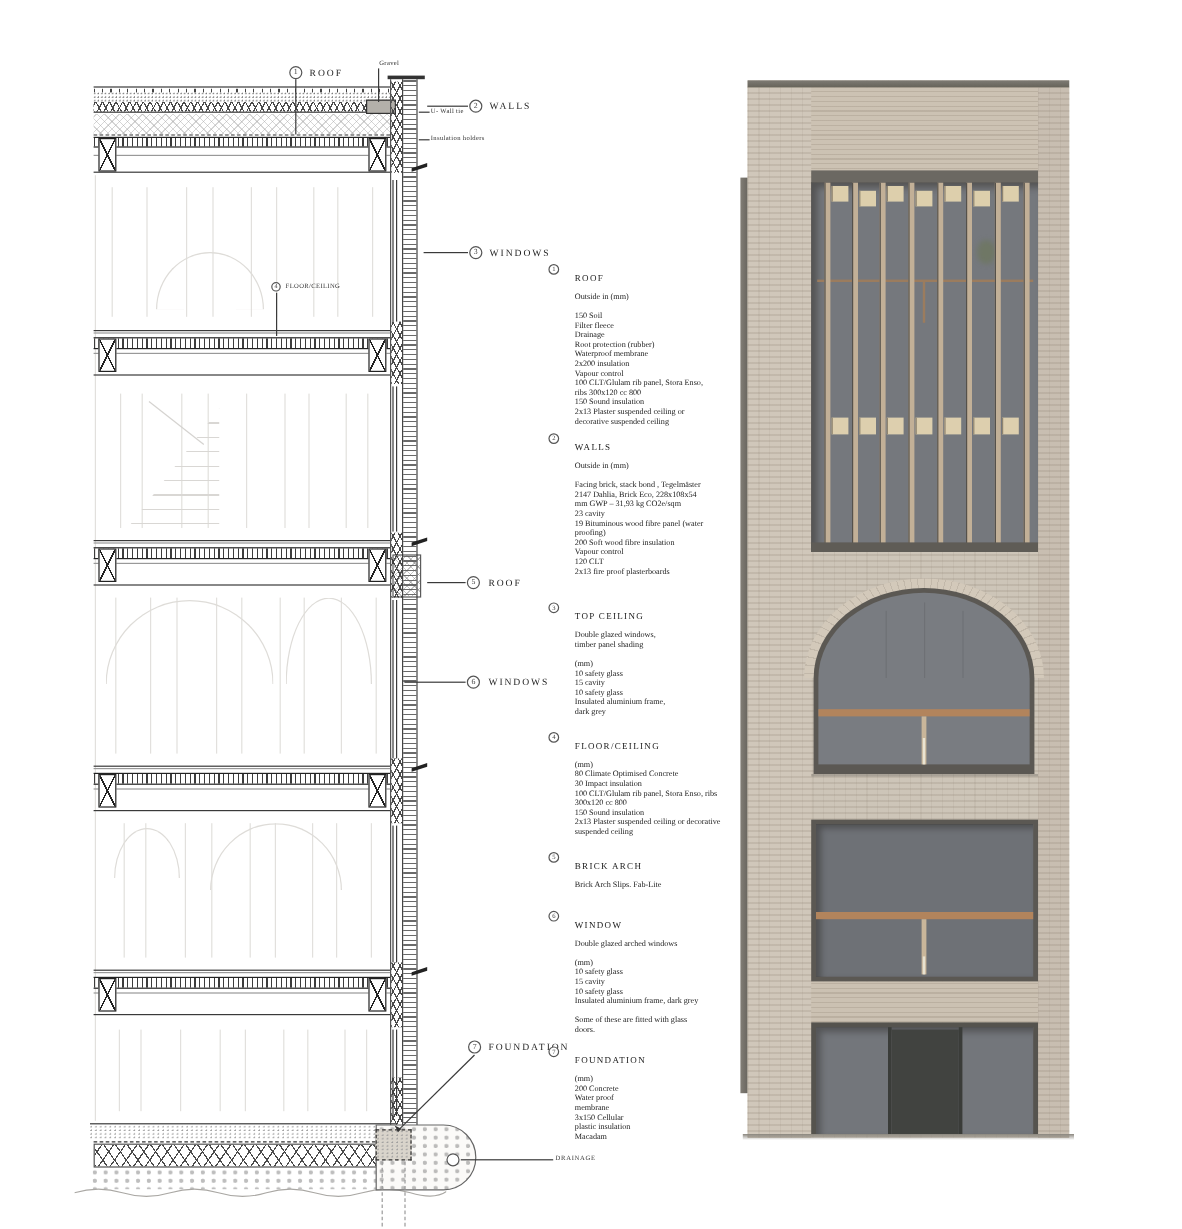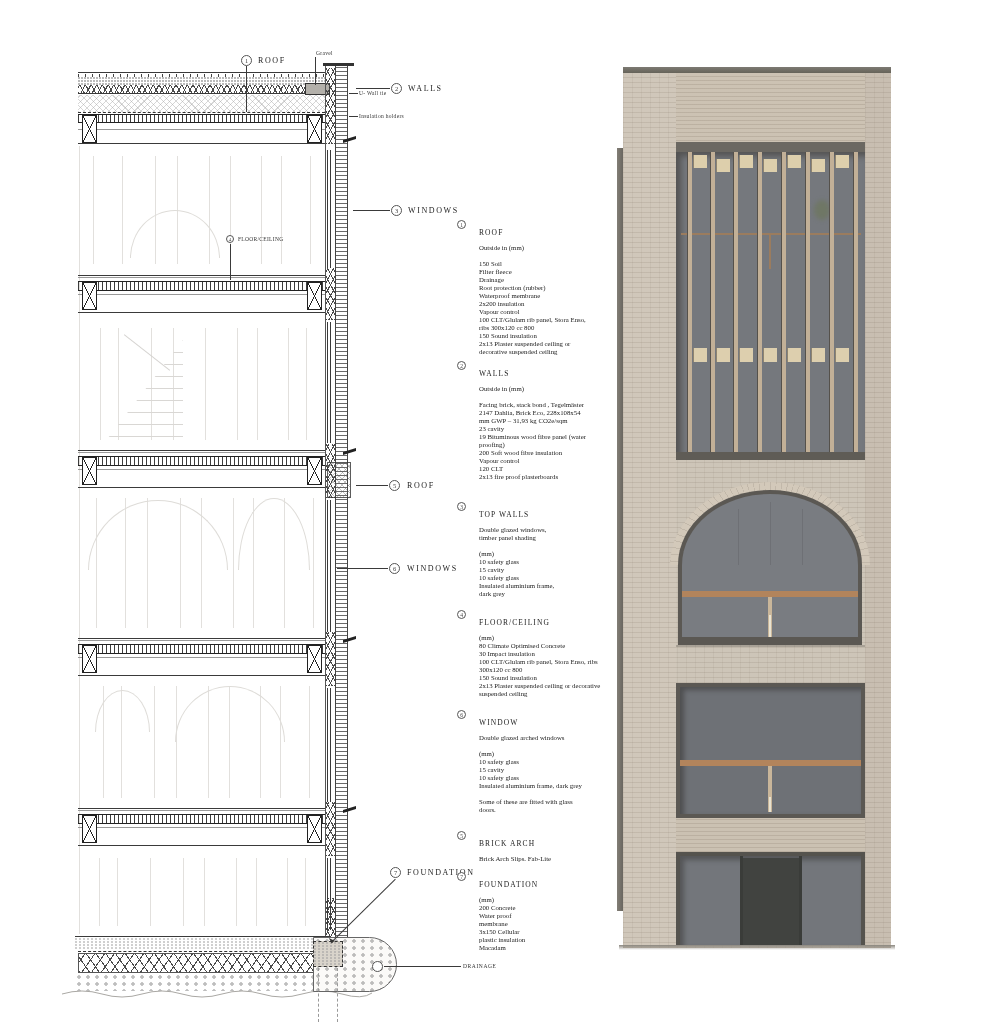--- a/index.html
+++ b/index.html
@@ -289,58 +289,58 @@
         <div class="spec-line">mm GWP – 31,93 kg CO2e/sqm</div>
         <div class="spec-line">23 cavity</div>
         <div class="spec-line">19 Bituminous wood fibre panel (water</div>
         <div class="spec-line">proofing)</div>
         <div class="spec-line">200 Soft wood fibre insulation</div>
         <div class="spec-line">Vapour control</div>
         <div class="spec-line">120 CLT</div>
         <div class="spec-line">2x13 fire proof plasterboards</div>
       </div>
       <div class="spec-section">
-        <div class="spec-head"><span class="spec-cnum">3</span><span class="spec-title">TOP WALLS</span></div>
+        <div class="spec-head"><span class="spec-cnum">3</span><span class="spec-title">TOP CEILING</span></div>
         <div class="spec-line">Double glazed windows,</div>
         <div class="spec-line">timber panel shading</div>
         <div class="spec-line"></div>
         <div class="spec-line">(mm)</div>
         <div class="spec-line">10 safety glass</div>
         <div class="spec-line">15 cavity</div>
         <div class="spec-line">10  safety glass</div>
         <div class="spec-line">Insulated aluminium frame,</div>
         <div class="spec-line">dark grey</div>
       </div>
       <div class="spec-section">
         <div class="spec-head"><span class="spec-cnum">4</span><span class="spec-title">FLOOR/CEILING</span></div>
         <div class="spec-line">(mm)</div>
         <div class="spec-line">80 Climate Optimised Concrete</div>
         <div class="spec-line">30 Impact insulation</div>
         <div class="spec-line">100 CLT/Glulam rib panel, Stora Enso, ribs</div>
         <div class="spec-line">300x120 cc 800</div>
         <div class="spec-line">150 Sound insulation</div>
         <div class="spec-line">2x13 Plaster suspended ceiling or decorative</div>
         <div class="spec-line">suspended ceiling</div>
+      </div>
+      <div class="spec-section">
+        <div class="spec-head"><span class="spec-cnum">5</span><span class="spec-title">BRICK ARCH</span></div>
+        <div class="spec-line">Brick Arch Slips. Fab-Lite</div>
       </div>
       <div class="spec-section">
         <div class="spec-head"><span class="spec-cnum">6</span><span class="spec-title">WINDOW</span></div>
         <div class="spec-line">Double glazed arched windows</div>
         <div class="spec-line"></div>
         <div class="spec-line">(mm)</div>
         <div class="spec-line">10 safety glass</div>
         <div class="spec-line">15 cavity</div>
         <div class="spec-line">10 safety glass</div>
         <div class="spec-line">Insulated aluminium frame, dark grey</div>
         <div class="spec-line"></div>
         <div class="spec-line">Some of these are fitted with glass</div>
         <div class="spec-line">doors.</div>
-      </div>
-      <div class="spec-section">
-        <div class="spec-head"><span class="spec-cnum">5</span><span class="spec-title">BRICK ARCH</span></div>
-        <div class="spec-line">Brick Arch Slips. Fab-Lite</div>
       </div>
       <div class="spec-section">
         <div class="spec-head"><span class="spec-cnum">7</span><span class="spec-title">FOUNDATION</span></div>
         <div class="spec-line">(mm)</div>
         <div class="spec-line">200 Concrete</div>
         <div class="spec-line">Water proof</div>
         <div class="spec-line">membrane</div>
         <div class="spec-line">3x150 Cellular</div>
         <div class="spec-line">plastic insulation</div>
         <div class="spec-line">Macadam</div>

